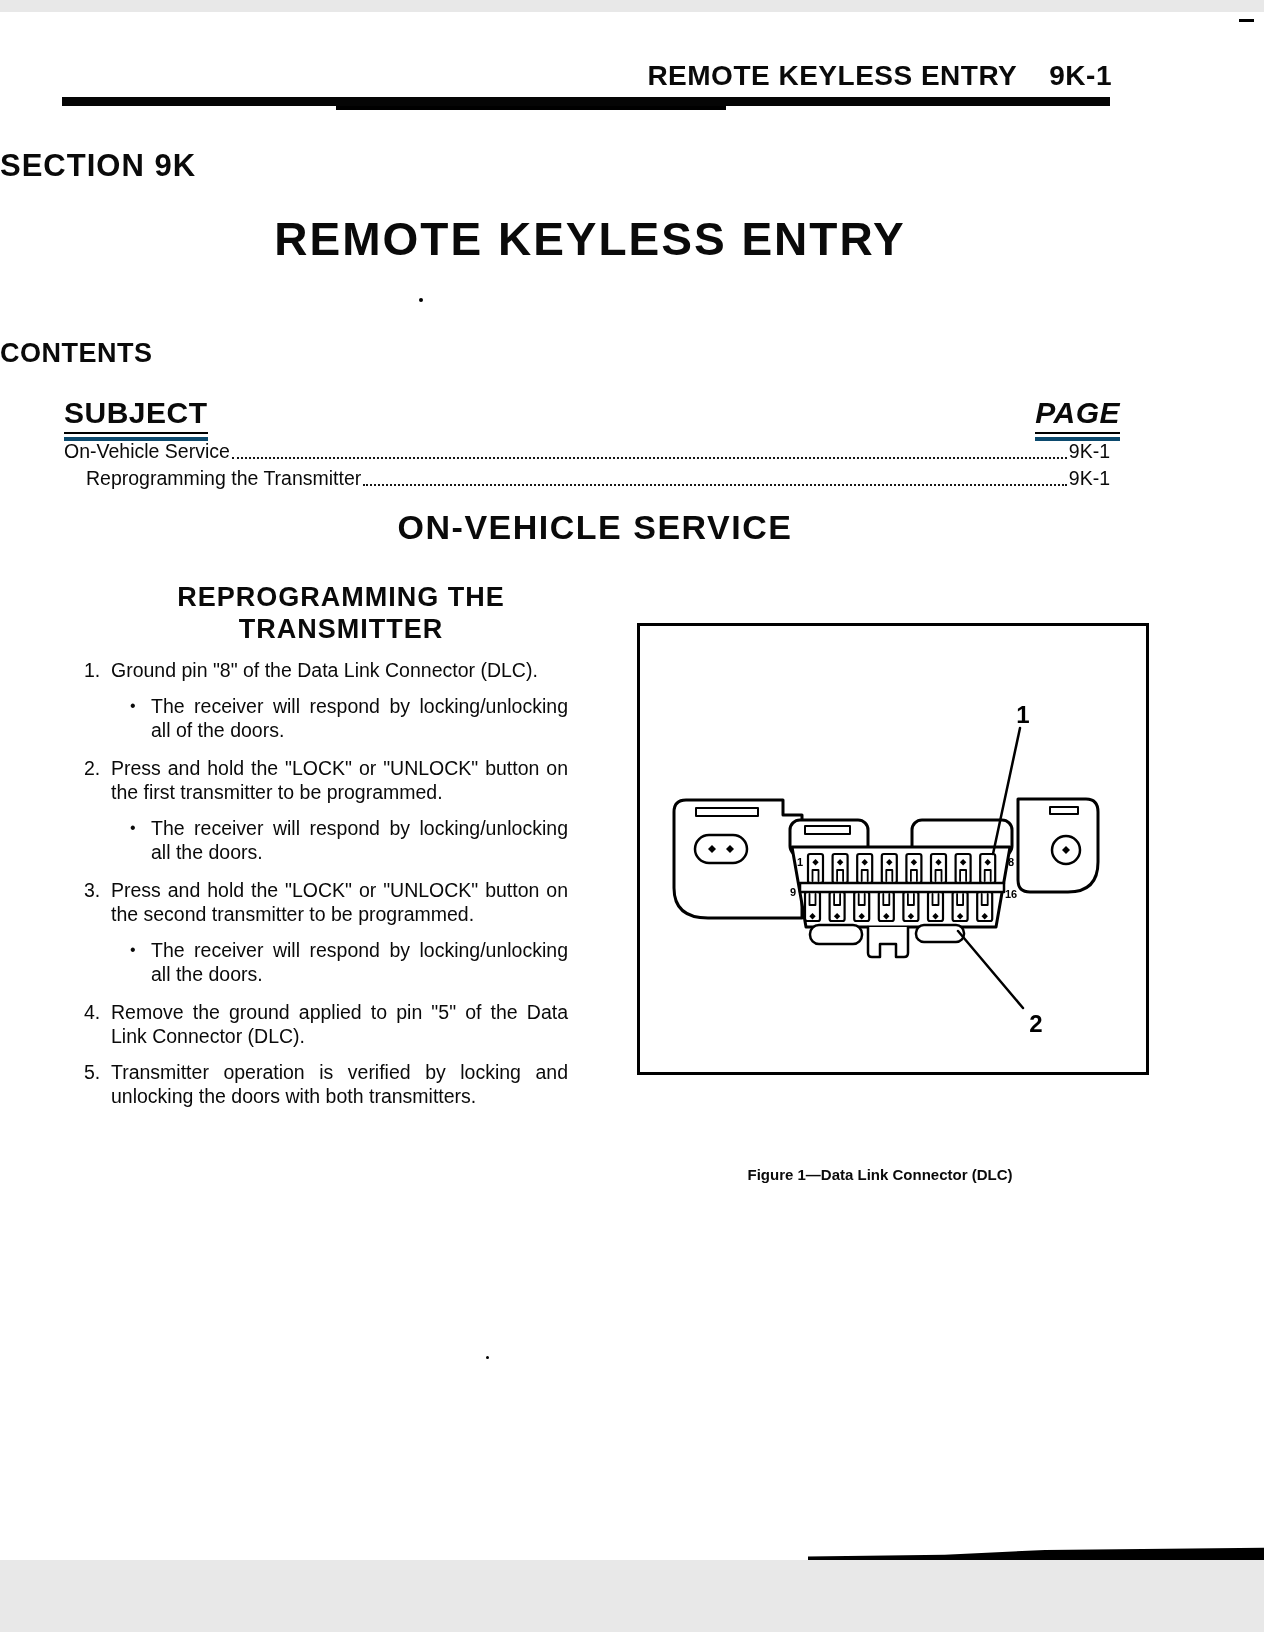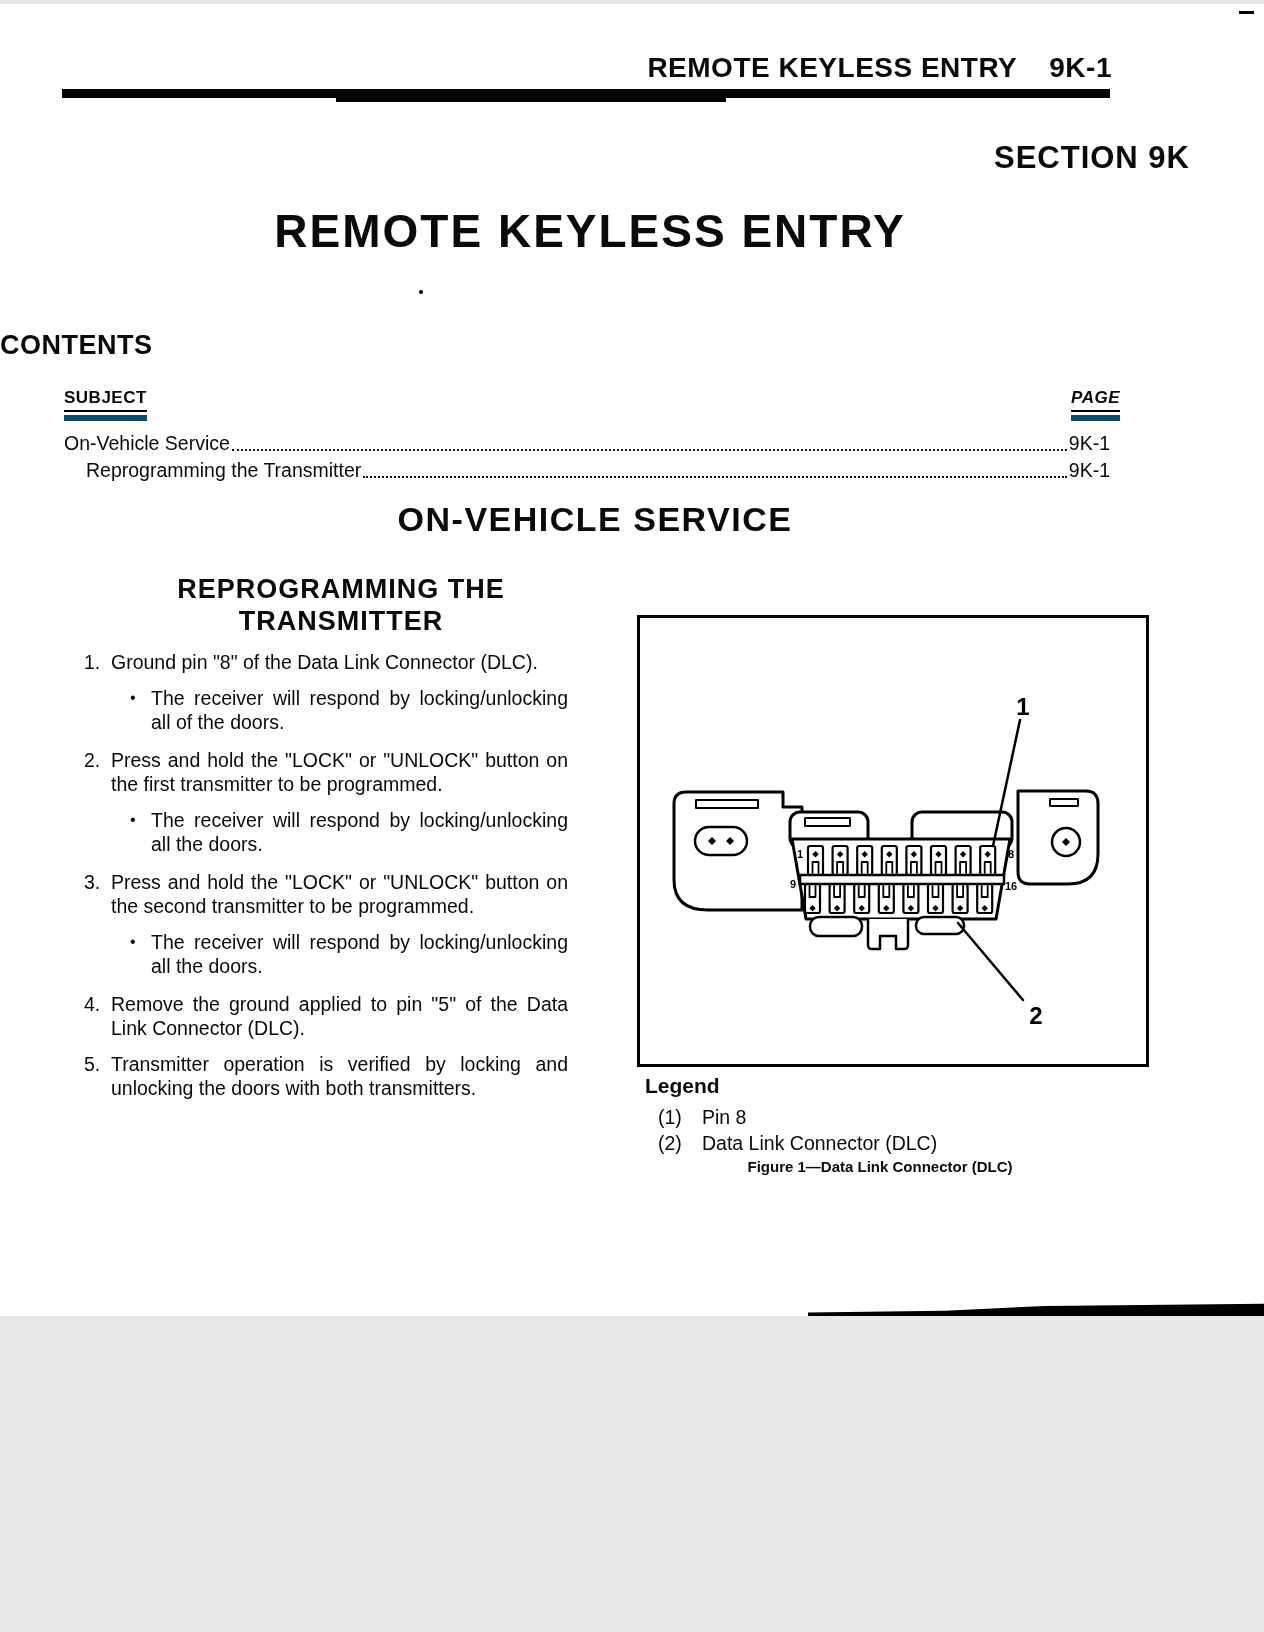--- a/index.html
+++ b/index.html
@@ -1,37 +1,37 @@
 <!DOCTYPE html>
 <html><head>
 <meta charset="utf-8">
 <style>
   html,body{margin:0;padding:0;background:#e8e8e8;}
   .page{
-    position:relative;width:1264px;height:1312px;background:#ffffff;
-    margin:4px auto;overflow:hidden;color:#0a0a0a;
+    position:relative;width:1264px;height:1548px;background:#ffffff;
+    margin:12px auto;overflow:hidden;color:#0a0a0a;
     font-family:"Liberation Sans","DejaVu Sans",sans-serif;
     -webkit-font-smoothing:antialiased;
   }
   
   .hdr{position:absolute;top:48px;left:64px;right:152px;text-align:right;
        font-weight:bold;font-size:28px;letter-spacing:.5px;white-space:nowrap;}
   .hdr .pg{margin-left:32px;}
   .hdr-rule{position:absolute;top:85px;left:62px;width:1048px;height:9px;background:#050505;}
   .hdr-smudge{position:absolute;top:94px;left:336px;width:390px;height:4px;background:#000;}
   
-  .kicker{position:absolute;top:136px;left:0;width:1190px;text-align:right;
+  .kicker{position:absolute;top:136px;left:0;width:1190px;text-align:left;
           font-weight:bold;font-size:31px;letter-spacing:1px;}
   .bigtitle{position:absolute;top:200px;left:0;width:1180px;text-align:center;
             font-weight:bold;font-size:46px;letter-spacing:2px;}
   .contents-h{position:absolute;top:326px;left:0;width:1190px;text-align:left;
               font-weight:bold;font-size:27px;letter-spacing:.5px;}
   
-  .col-head{position:absolute;top:384px;font-weight:bold;font-size:17px;
-            border-bottom:6px solid #0c4a6e;padding-bottom:3px;letter-spacing:.5px;}
+  .col-head{position:absolute;top:384px;font-weight:bold;font-size:30px;
+            border-bottom:4px solid #0c4a6e;padding-bottom:3px;letter-spacing:.5px;}
   .col-head::after{content:"";display:block;height:2px;background:#000;margin-top:2px;}
   .col-subject{left:64px;}
   .col-page{right:144px;font-style:italic;}
   .toc{position:absolute;top:428px;left:64px;width:1046px;font-size:19.5px;}
   .toc-row{display:flex;align-items:baseline;margin-bottom:4px;}
   .toc-row .lbl{white-space:nowrap;}
   .toc-row.indent .lbl{padding-left:22px;}
   .leader{flex:1;border-bottom:2.6px dotted #141414;align-self:flex-end;
           margin:0 2px 4px 2px;min-width:40px;}
   .toc-row .pgnum{white-space:nowrap;}
@@ -224,31 +224,20 @@
         <rect x="276" y="299" width="48" height="17" rx="8" stroke-width="2.5" fill="#fff"></rect>
 
         <path d="M 380 102 L 353 228" stroke-width="2.5"></path>
         <text x="383" y="97" font-size="24" font-weight="bold" text-anchor="middle" fill="#000" stroke="none">1</text>
         <path d="M 318 305 L 383 382" stroke-width="2.5"></path>
         <text x="396" y="406" font-size="24" font-weight="bold" text-anchor="middle" fill="#000" stroke="none">2</text>
       </g>
     </svg>
   </div>
 
-  <div class="legend">
-    <div class="lh">Legend</div>
-    <div class="row">
-      <span class="ref">(1)</span>
-      <span>Pin 8</span>
-    </div>
-    <div class="row">
-      <span class="ref">(2)</span>
-      <span>Data Link Connector (DLC)</span>
-    </div>
-  </div>
   <div class="figcap">Figure 1—Data Link Connector (DLC)</div>
 
   <div class="art-br"></div>
   <div class="art-tr"></div>
   <div class="speck1"></div>
   <div class="speck2"></div>
 
 </div>
 
 </body></html>

